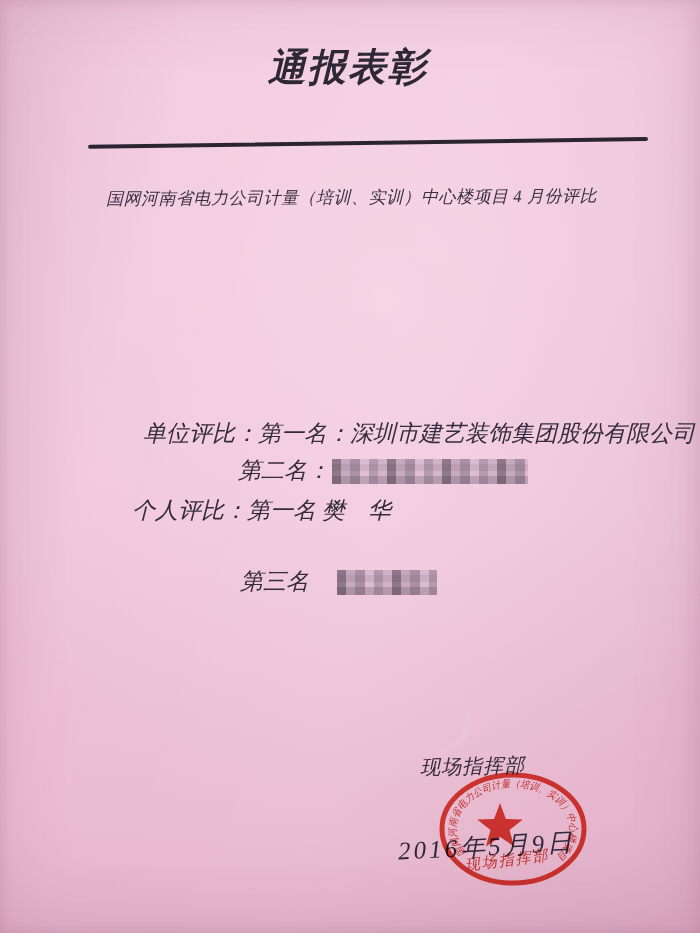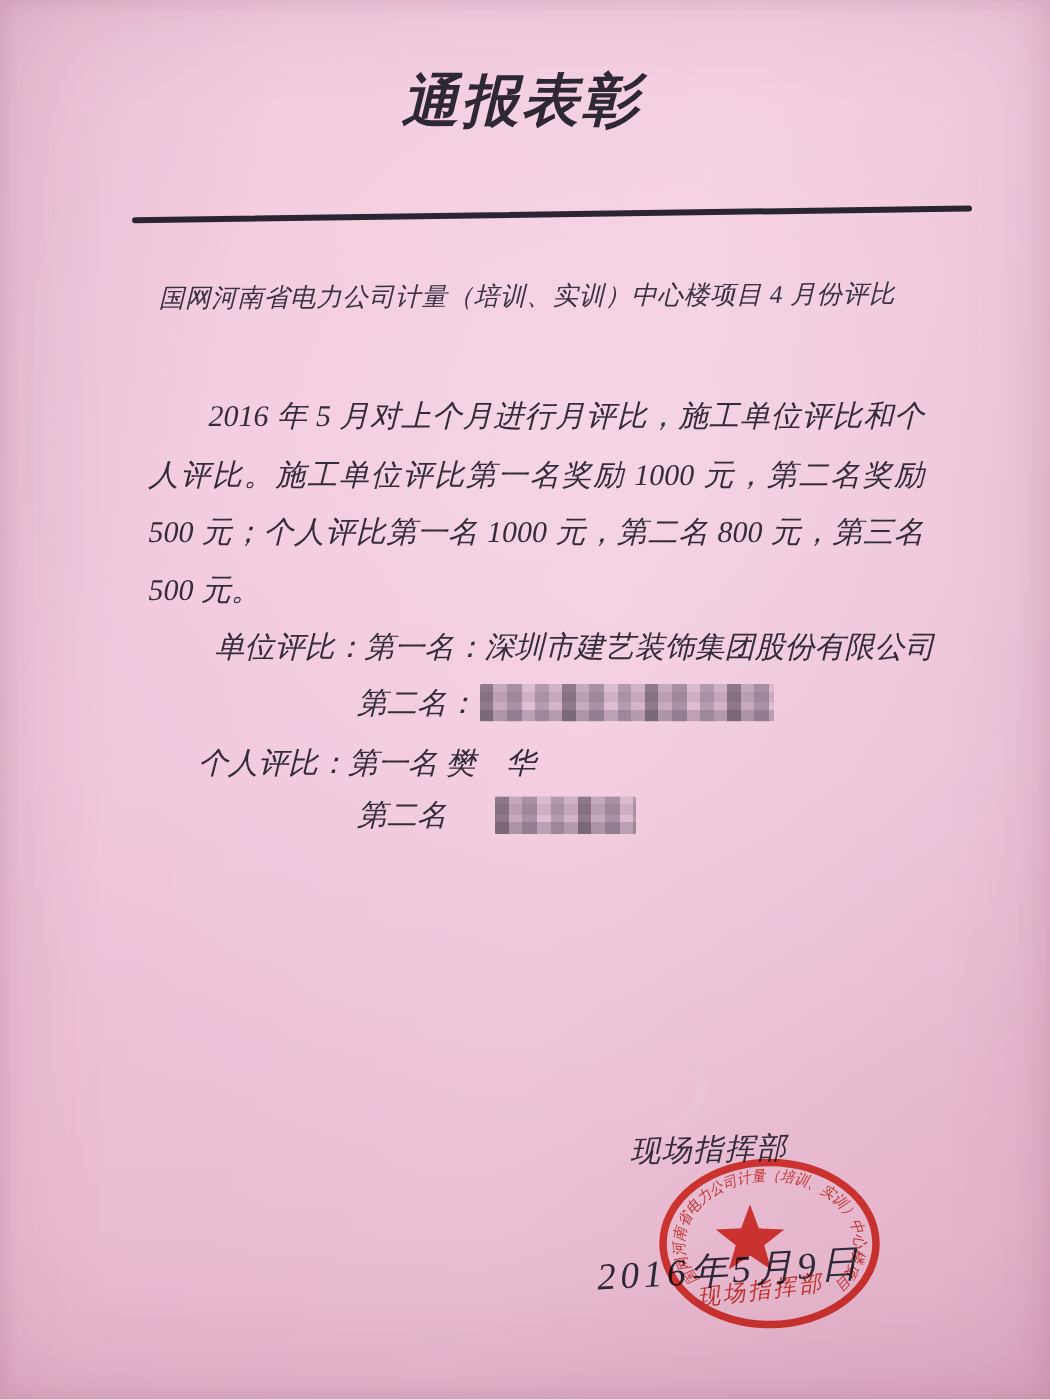--- a/index.html
+++ b/index.html
@@ -26,21 +26,21 @@
     background:#2b2532;border-radius:2px;transform:rotate(-0.45deg);
   }
   .subtitle{
     position:absolute;top:186px;left:0;width:706px;text-align:center;
     font-size:17px;letter-spacing:.5px;color:#3a3142;
   }
   .body-par{
     position:absolute;top:259px;left:99px;width:517px;margin:0;
     font-size:20px;line-height:38.5px;text-align:justify;text-indent:2em;color:#342c3b;
   }
-  .row{position:absolute;font-size:20px;color:#342c3b;white-space:nowrap;}
+  .row{position:absolute;font-size:23px;color:#342c3b;white-space:nowrap;}
   .row-u1{top:418px;left:143px;}
   .row-u2{top:455px;left:238px;text-align:center;}
   .row-p1{top:495px;left:132px;}
   .row-p2{top:530px;left:238px;}
   .row-p3{top:566px;left:240px;}
   .mosaic{
     display:inline-block;height:25px;vertical-align:-6px;border-radius:1px;
     filter:blur(.4px);
     background:
       repeating-linear-gradient(90deg,
@@ -76,38 +76,37 @@
 <body>
 
 <div class="photo">
 
   <div class="head-block">
     <h1 class="title">通报表彰</h1>
     <div class="rule"></div>
     <div class="subtitle">国网河南省电力公司计量（培训、实训）中心楼项目 4 月份评比</div>
   </div>
 
-  <p class="body-par">2016 年 5 月对上个月进行月评比，施工单位评比和个人评比。施工单位评比第一名奖励 1000 元，第二名奖励 500 元；个人评比第一名 1000 元，第二名 800 元，第三名 500 元。</p>
 
   <div class="row row-u1">
     <span>单位评比：</span><span>第一名：</span><span>深圳市建艺装饰集团股份有限公司</span>
   </div>
 
   <div class="row row-u2">
     <span>第二名：</span><span class="mosaic mosaic-u2"></span>
   </div>
 
   <div class="row row-p1">
     <span>个人评比：</span><span>第一名</span><span> </span><span>樊　华</span>
   </div>
 
-  <div class="row row-p2">
-    <span>第二名</span><span class="mosaic mosaic-p2"></span>
+
+  <div class="row row-p3">
+    <span>第三名</span><span class="mosaic mosaic-p3"></span>
   </div>
-
 
   <div class="crease"></div>
 
   <div class="sig">现场指挥部</div>
   <div class="date">2016年5月9日</div>
 
   <svg class="stamp" width="152" height="124" viewBox="0 0 152 124" aria-hidden="true">
     <defs>
       <path id="arcpath" d="M 29.3 83.1 A 57 42 0 1 1 122.7 83.1" fill="none"></path>
     </defs>

